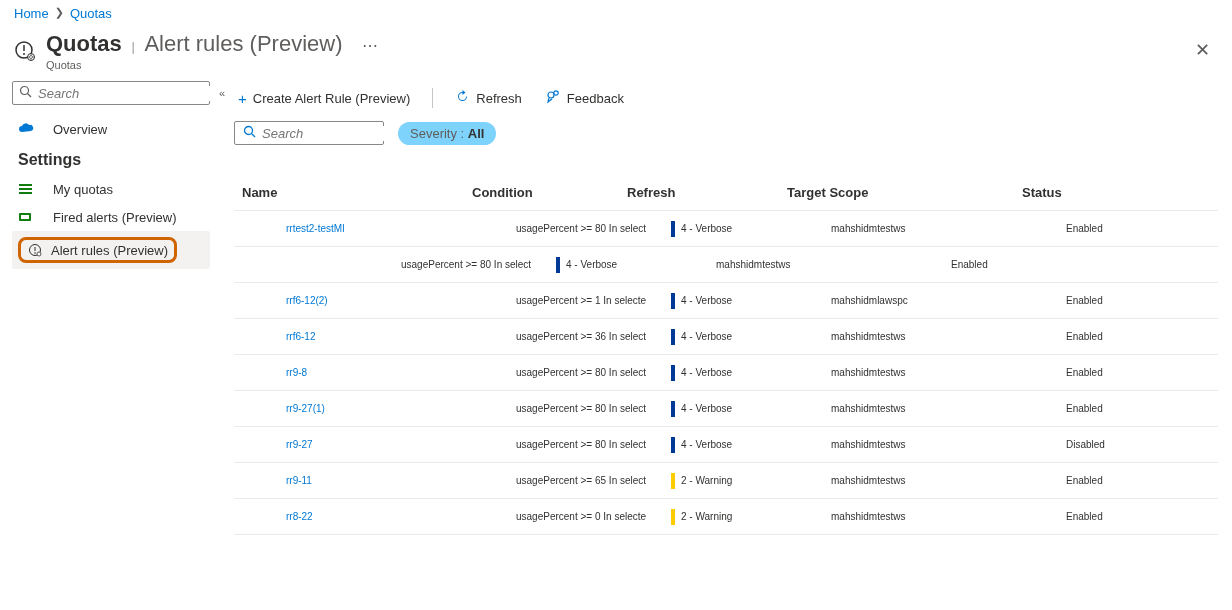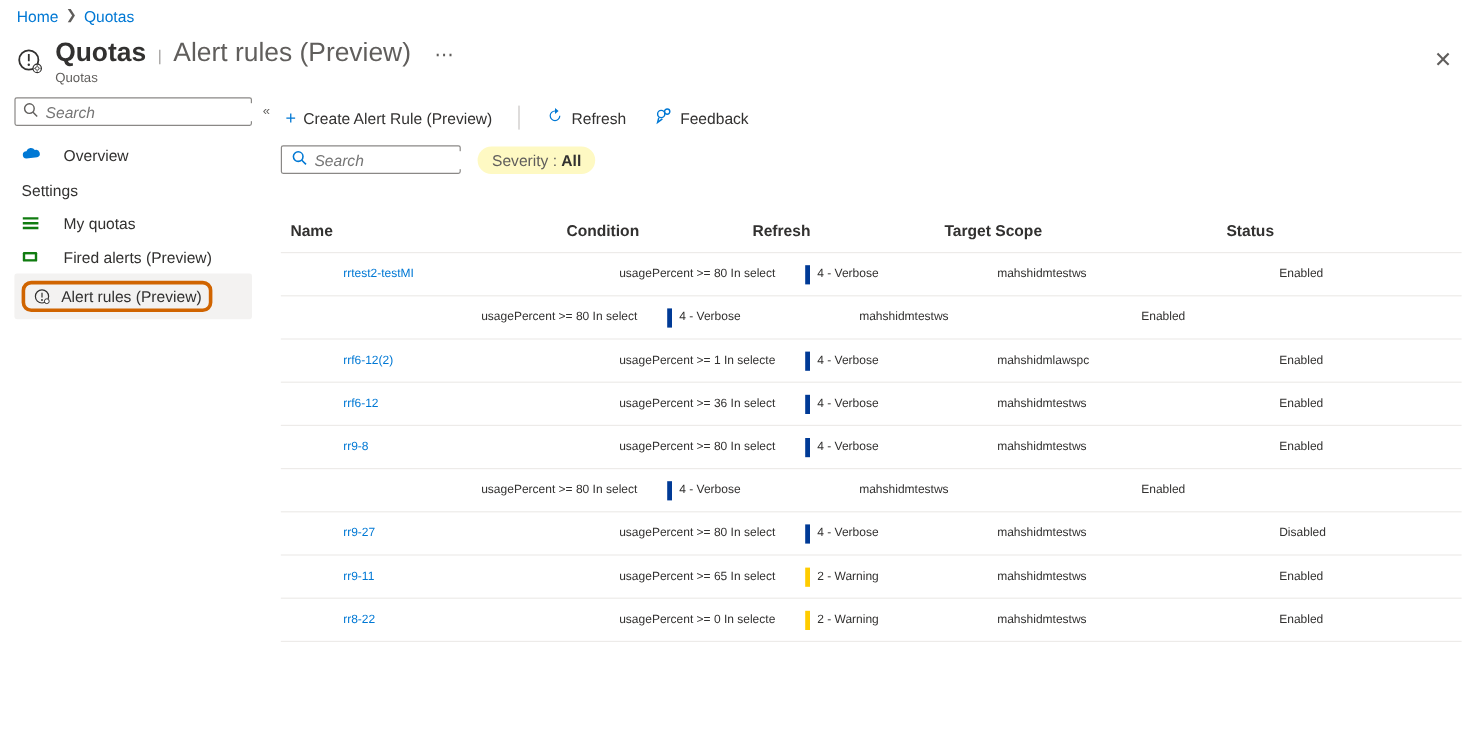--- a/index.html
+++ b/index.html
@@ -23,33 +23,33 @@
 .shell { display: flex; height: calc(610px - 78px); }
 
 
 .sidebar { width: 220px; flex-shrink: 0; padding: 0 10px 0 12px; }
 .sidebar .search { display: flex; align-items: center; border: 1px solid #8a8886; border-radius: 2px; padding: 3px 6px; margin-bottom: 10px; position: relative; }
 .sidebar .search input { border: none; outline: none; font-size: 13px; flex: 1; font-style: italic; color: #605e5c; margin-left: 6px; }
 .sidebar .collapse { position: absolute; right: -16px; font-size: 11px; color: #605e5c; cursor: pointer; }
 .nav-item { display: flex; align-items: center; gap: 19px; padding: 6px 6px; cursor: pointer; border-radius: 2px; font-size: 13px; }
 .nav-item.selected { background: #f3f2f1; }
 .nav-item .nav-icon { width: 16px; height: 16px; display: inline-flex; align-items: center; justify-content: center; }
-.nav-section { font-size: 13px; font-weight: 400; padding: 8px 6px 6px; }
+.nav-section { font-size: 16px; font-weight: 700; padding: 8px 6px 6px; }
 .orange-ring { border: 3px solid #d06400; border-radius: 8px; padding: 2px 6px; display: inline-block; }
 
 
 .main { flex: 1; padding: 0 14px; overflow: hidden; }
 .toolbar { display: flex; align-items: center; gap: 16px; padding: 4px 0 10px; }
 .toolbar .tbtn { display: inline-flex; align-items: center; gap: 6px; font-size: 13px; color: #323130; cursor: pointer; padding: 4px 4px; }
 .toolbar .divider { width: 1px; height: 20px; background: #c8c6c4; margin: 0 2px; }
 
 .filter-row { display: flex; align-items: center; gap: 14px; margin-bottom: 22px; }
 .filter-row .search-box { display: flex; align-items: center; border: 1px solid #8a8886; border-radius: 2px; padding: 3px 8px; width: 150px; }
 .filter-row .search-box input { border: none; outline: none; font-size: 13px; flex: 1; margin-left: 6px; font-style: italic; color: #605e5c; }
-.filter-pill { background: #fef9c3; border-radius: 12px; padding: 4px 12px; font-size: 13px; color: #605e5c; cursor: pointer; }
+.filter-pill { background: #7dd3fc; border-radius: 12px; padding: 4px 12px; font-size: 13px; color: #605e5c; cursor: pointer; }
 .filter-pill b { color: #323130; font-weight: 600; }
 
 
 .table { width: 100%; }
 .table-head, .table-row { display: flex; align-items: center; padding: 8px 8px; border-bottom: 1px solid #edebe9; }
 .table-head { font-weight: 600; font-size: 13px; color: #323130; padding-bottom: 10px; margin-top: 32px; }
 .table-row { font-size: 10px; min-height: 36px; justify-content: center; }
 .col-name { width: 230px; }
 .col-cond { width: 155px; }
 .col-sev { width: 160px; display: flex; align-items: center; gap: 6px; }
@@ -246,20 +246,21 @@
             <div class="col-name"><span class="name-link">rr9-8</span></div>
             <div class="col-cond">usagePercent &gt;= 80 In select</div>
             <div class="col-sev">
               <span class="sev-bar sev-blue"></span>
               <span>4 - Verbose</span>
             </div>
             <div class="col-scope">mahshidmtestws</div>
             <div class="col-status">Enabled</div>
           </div>
           <div class="table-row">
+            <div class="col-name"><span class="name-link">rr9-27(1)</span></div>
             <div class="col-cond">usagePercent &gt;= 80 In select</div>
             <div class="col-sev">
               <span class="sev-bar sev-blue"></span>
               <span>4 - Verbose</span>
             </div>
             <div class="col-scope">mahshidmtestws</div>
             <div class="col-status">Enabled</div>
           </div>
           <div class="table-row">
             <div class="col-name"><span class="name-link">rr9-27</span></div>

